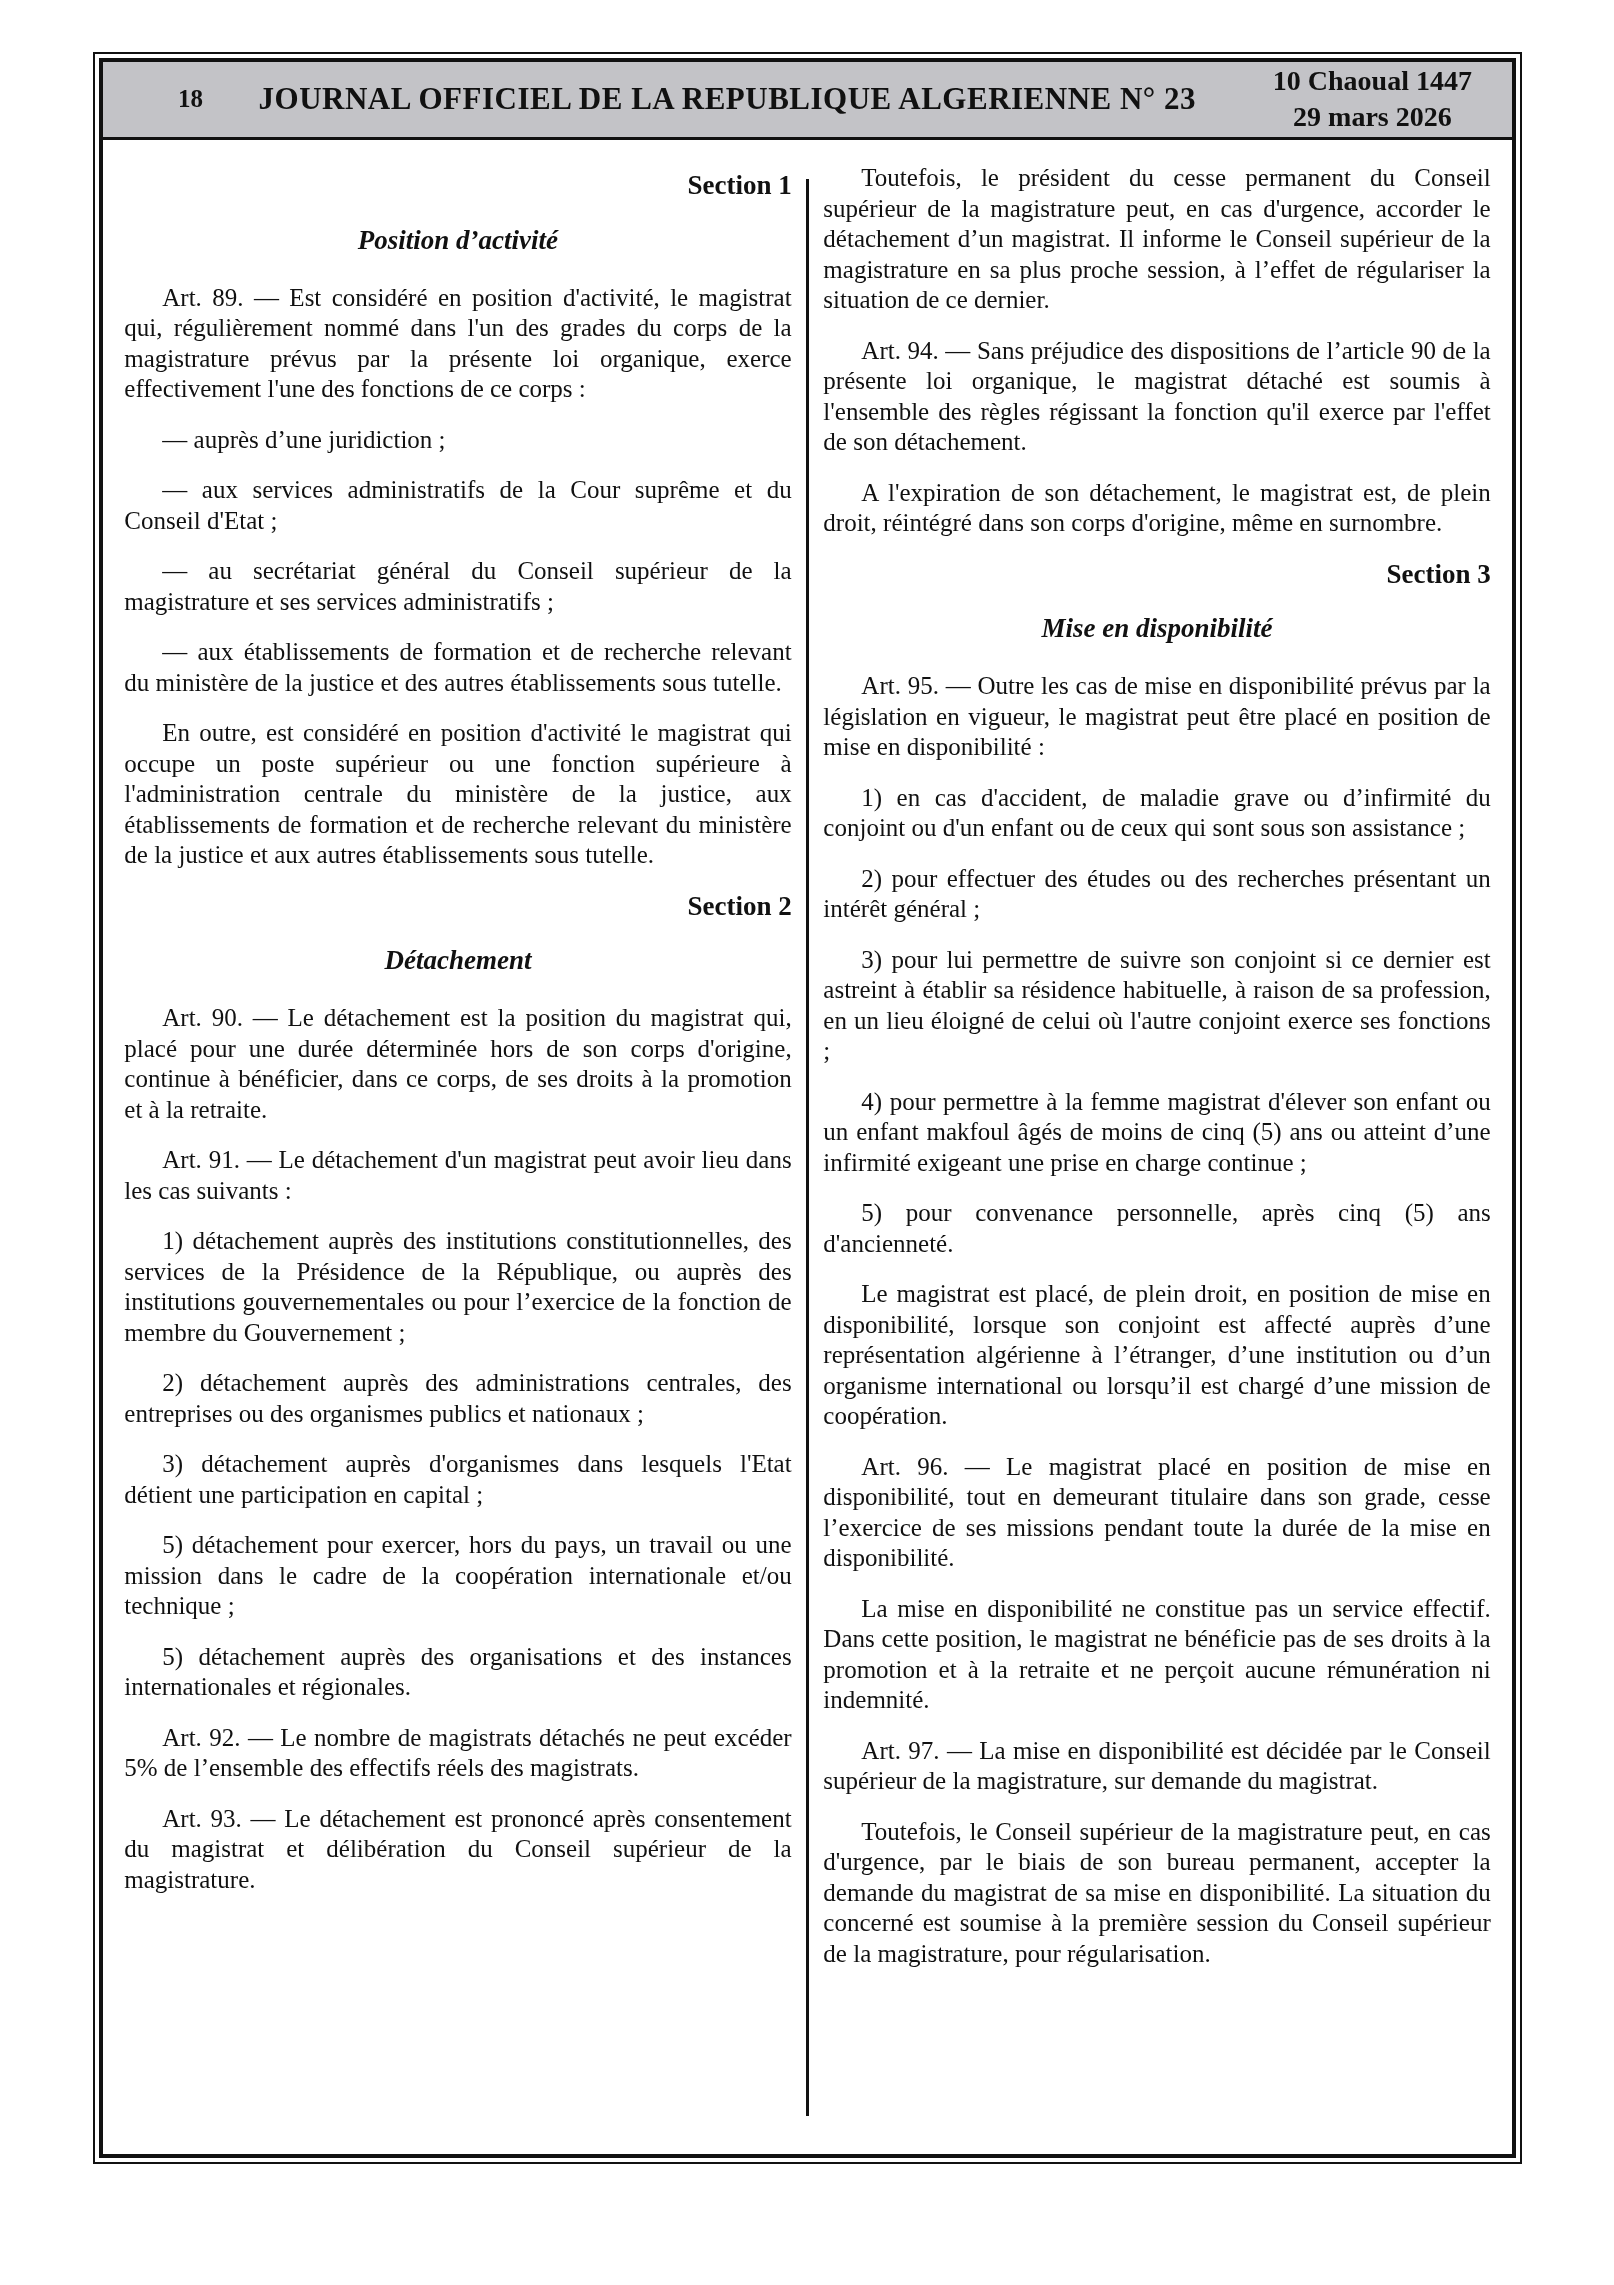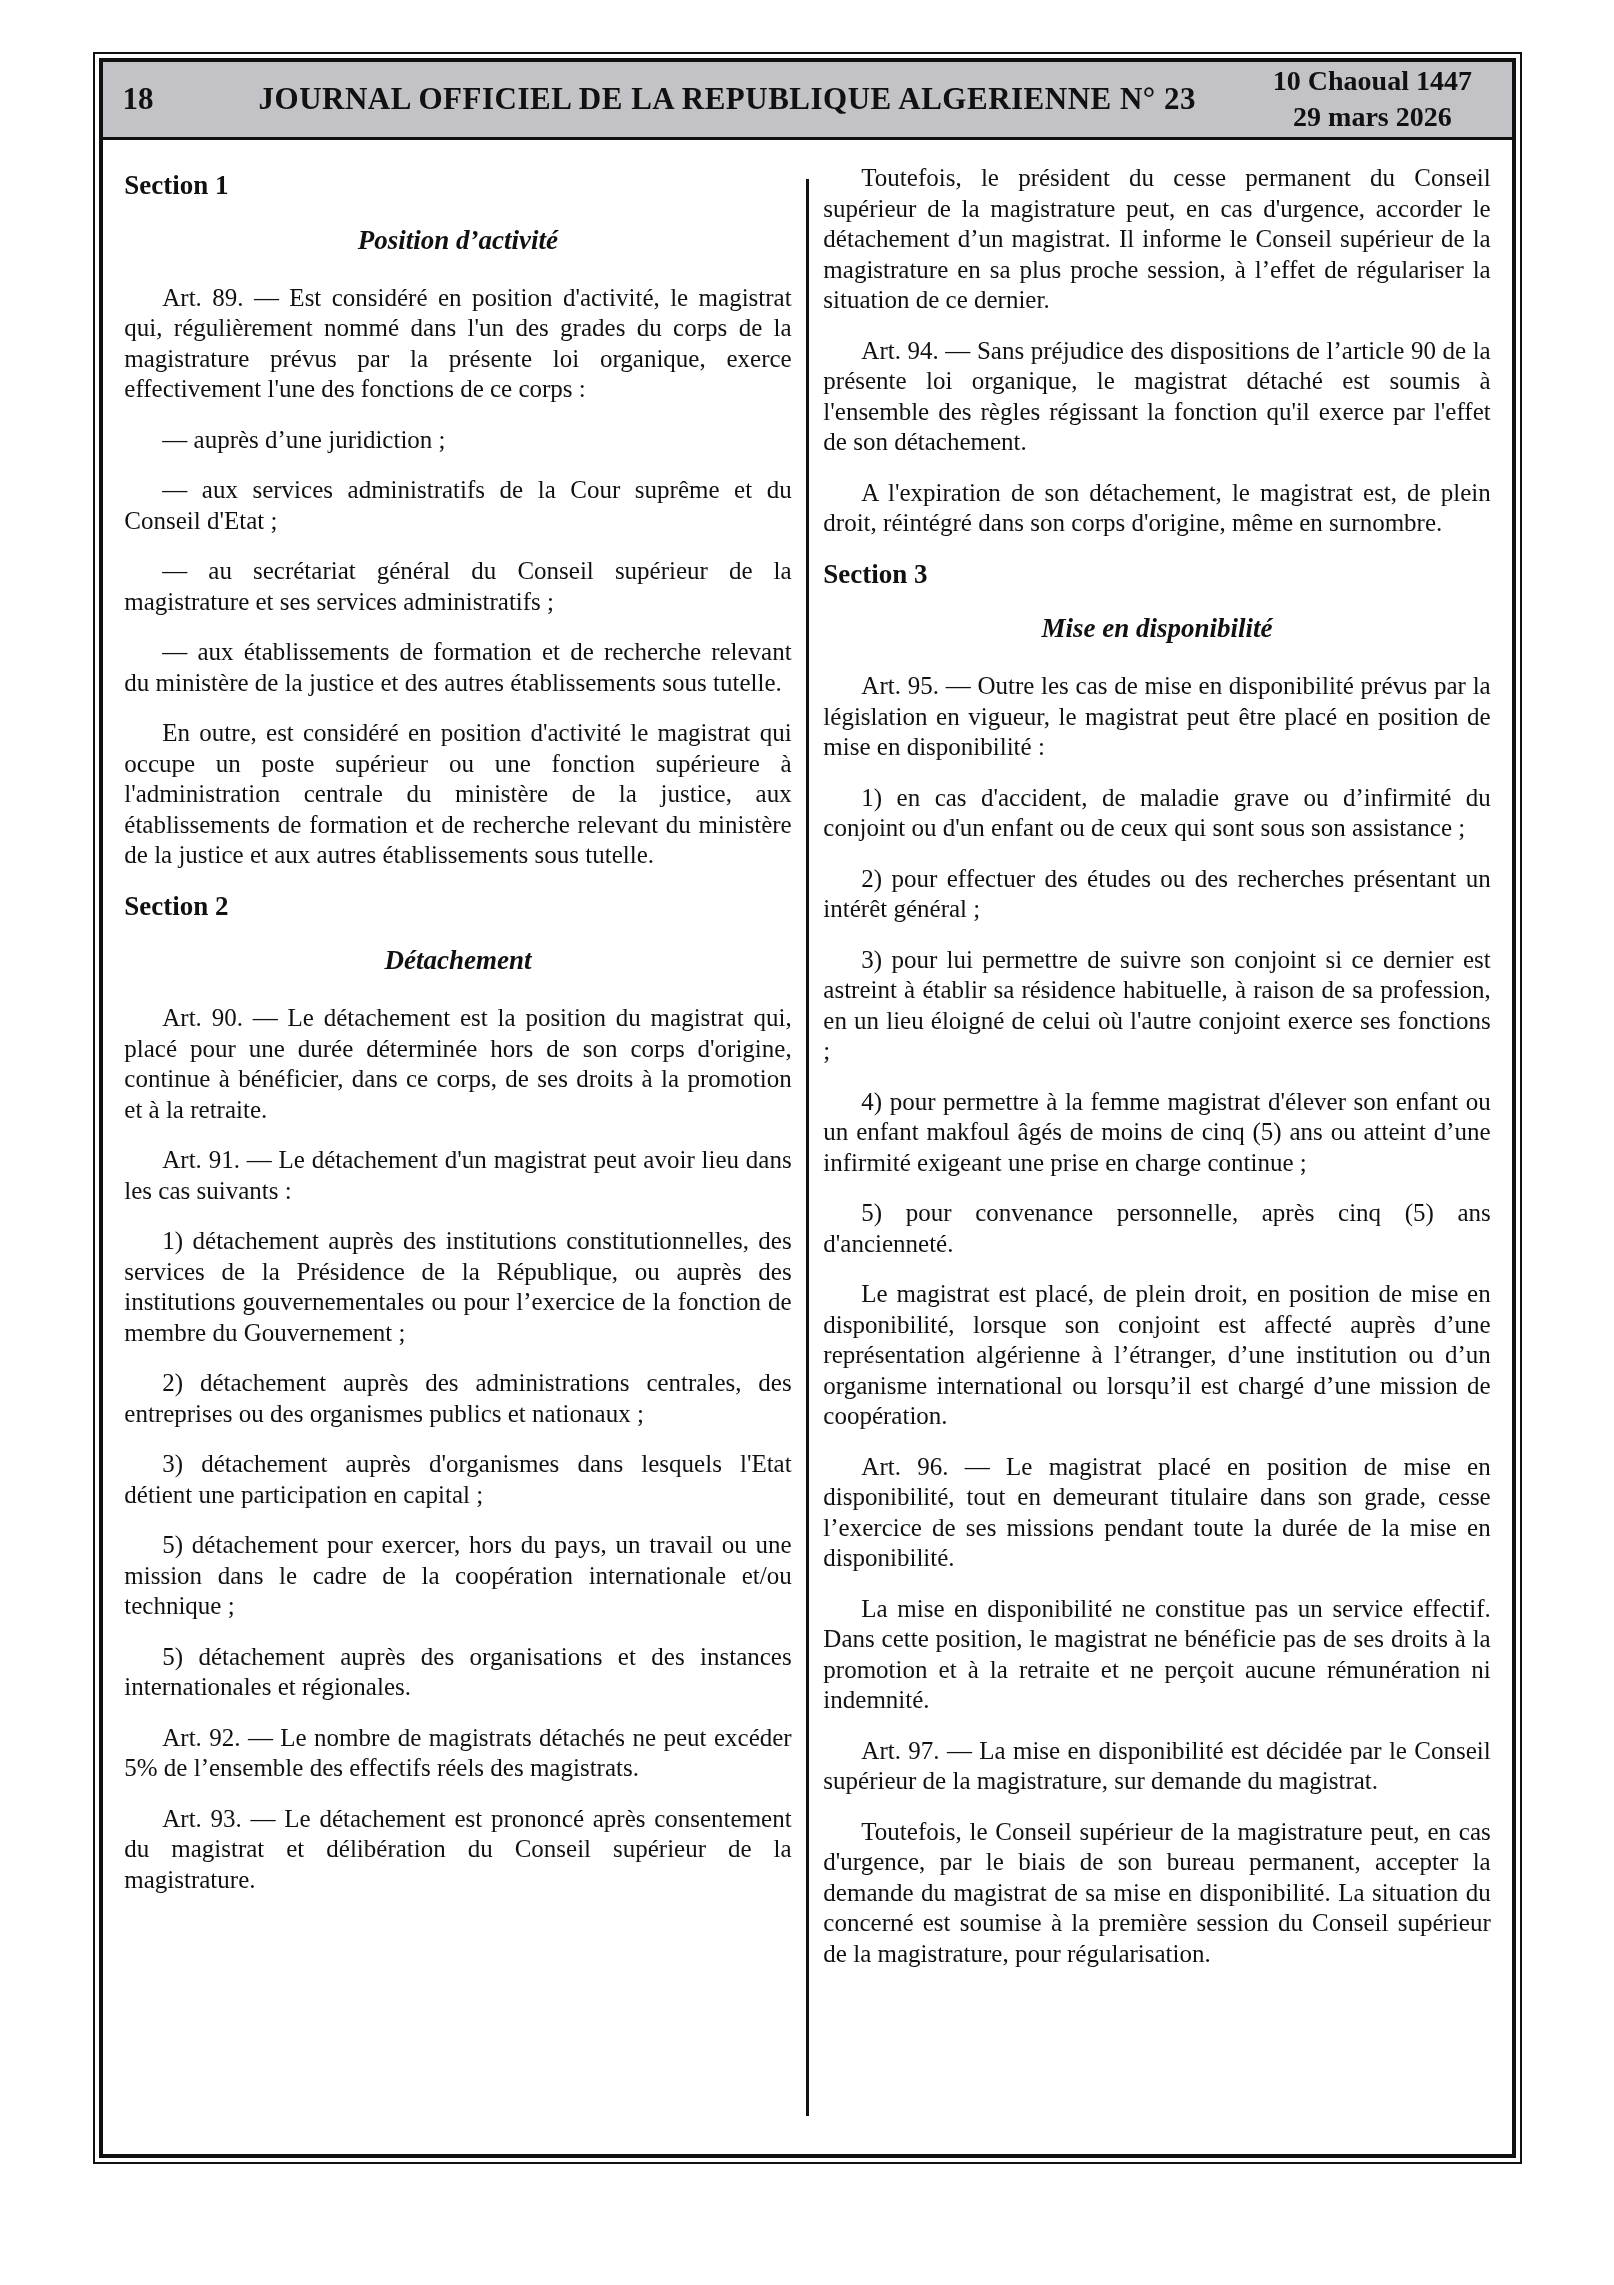--- a/index.html
+++ b/index.html
@@ -39,23 +39,24 @@
     border-bottom: 3.6px solid #111111;
     display: flex;
     align-items: center;
     padding: 0 20px;
     height: 78px;
     flex: 0 0 auto;
     box-sizing: border-box;
   }
   .page-num {
     font-weight: bold;
-    font-size: 31px;
+    font-size: 25px;
     width: 136px;
     flex: 0 0 auto;
+    text-align: center;
   }
   .journal-title {
     flex: 1 1 auto;
     text-align: left;
     font-weight: bold;
     font-size: 31px;
     letter-spacing: 0.5px;
     white-space: nowrap;
   }
   .dates {
@@ -87,21 +88,21 @@
   .para {
     font-size: 25px;
     line-height: 1.22;
     text-align: justify;
     text-indent: 38px;
     margin: 0 0 20px 0;
   }
   .section-title {
     font-size: 27px;
     font-weight: bold;
-    text-align: left;
+    text-align: right;
     text-indent: 0;
     margin: 7.2px 0 23.5px 0;
   }
   .section-subtitle {
     font-size: 27px;
     font-weight: bold;
     font-style: italic;
     text-align: center;
     text-indent: 0;
     margin: 13px 0 27px 0;

